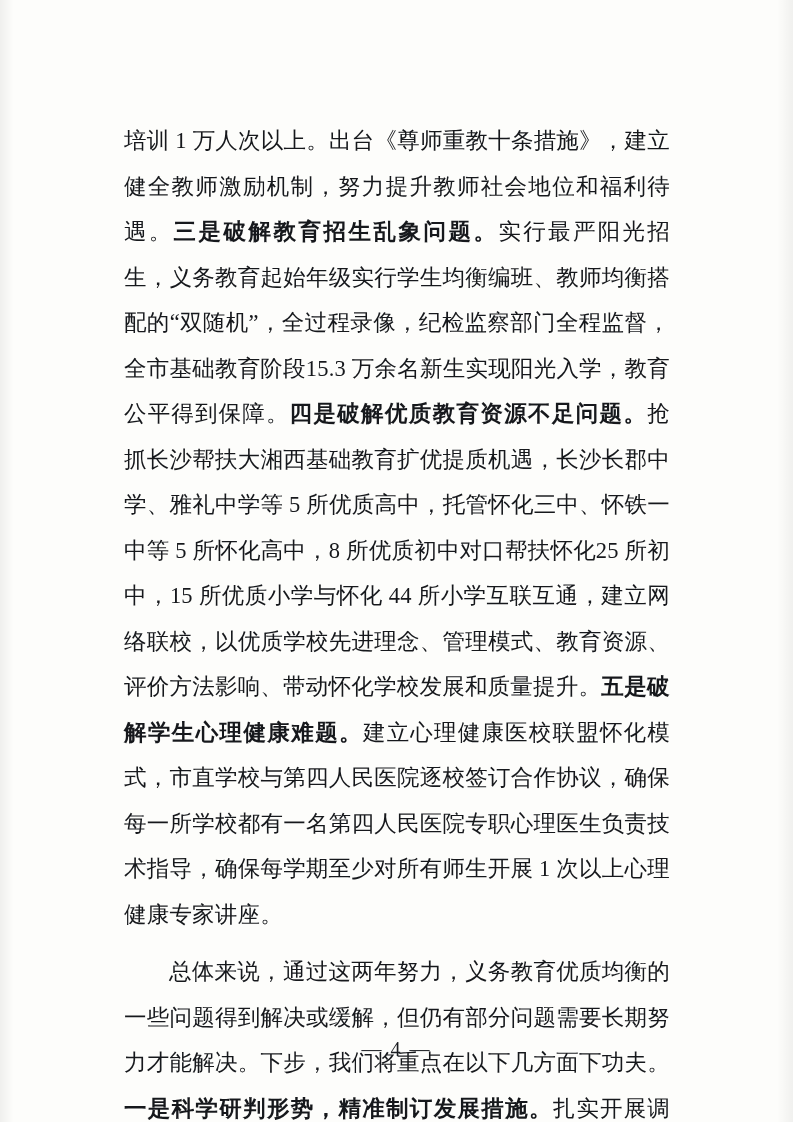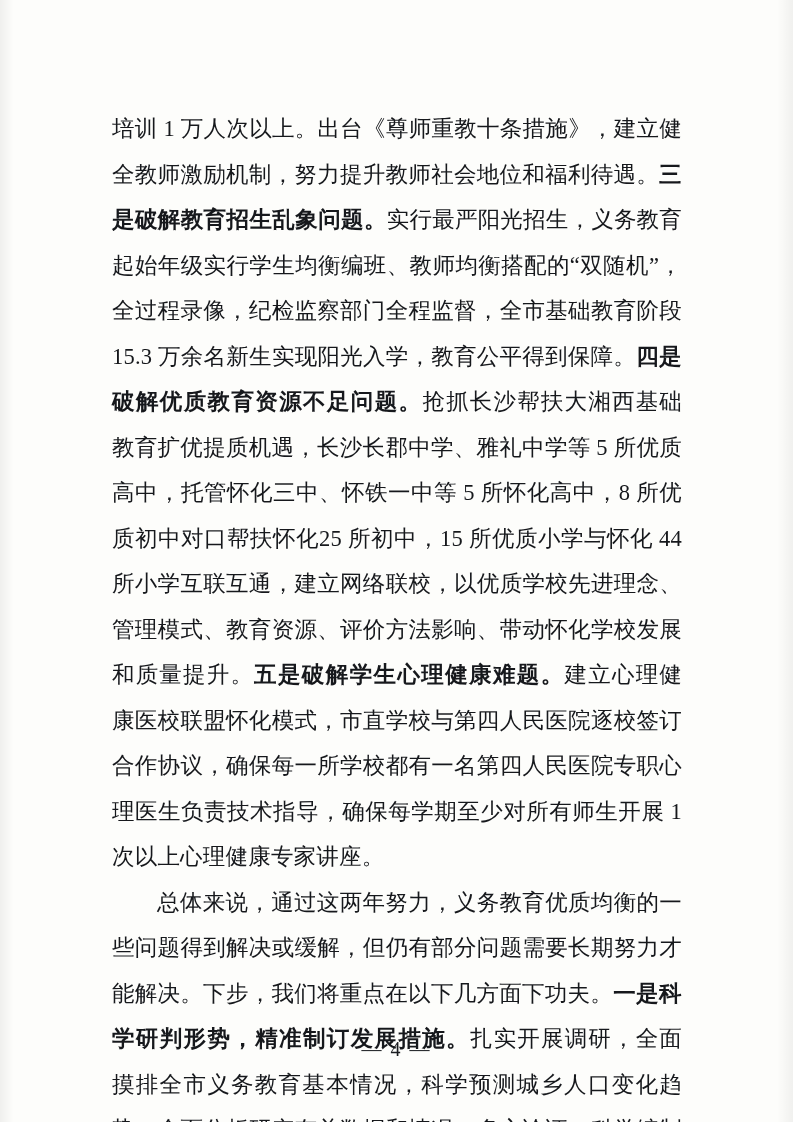--- a/index.html
+++ b/index.html
@@ -41,21 +41,21 @@
     top: 106px;
     width: 570px;
     font-size: 22.5px;
     line-height: 45.5px;
     color: #16181c;
     text-align: justify;
     text-justify: inter-character;
     letter-spacing: 0.2px;
   }
   .para {
-    margin: 0;
+    margin: 12px;
   }
   .para + .para {
     margin-top: 0;
   }
   .indent {
     text-indent: 45px;
   }
   .bold {
     font-weight: bold;
     letter-spacing: 0.4px;

